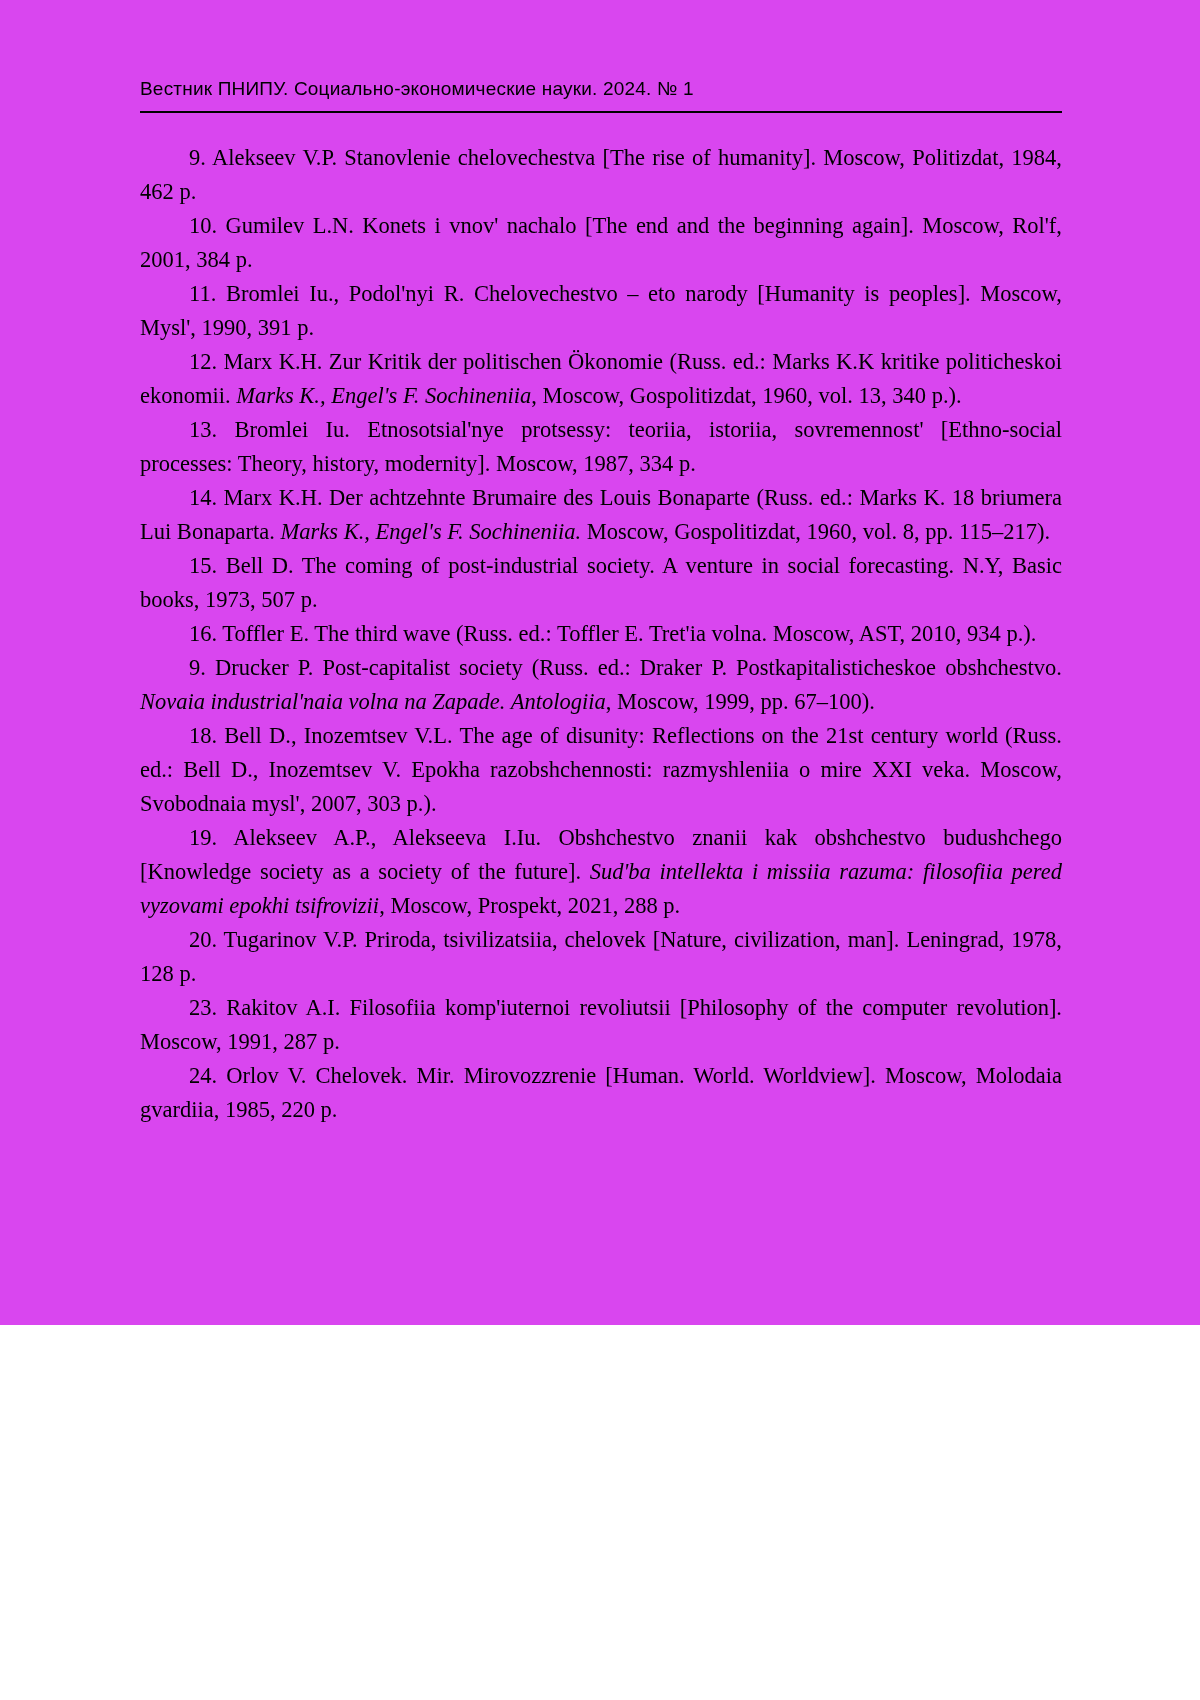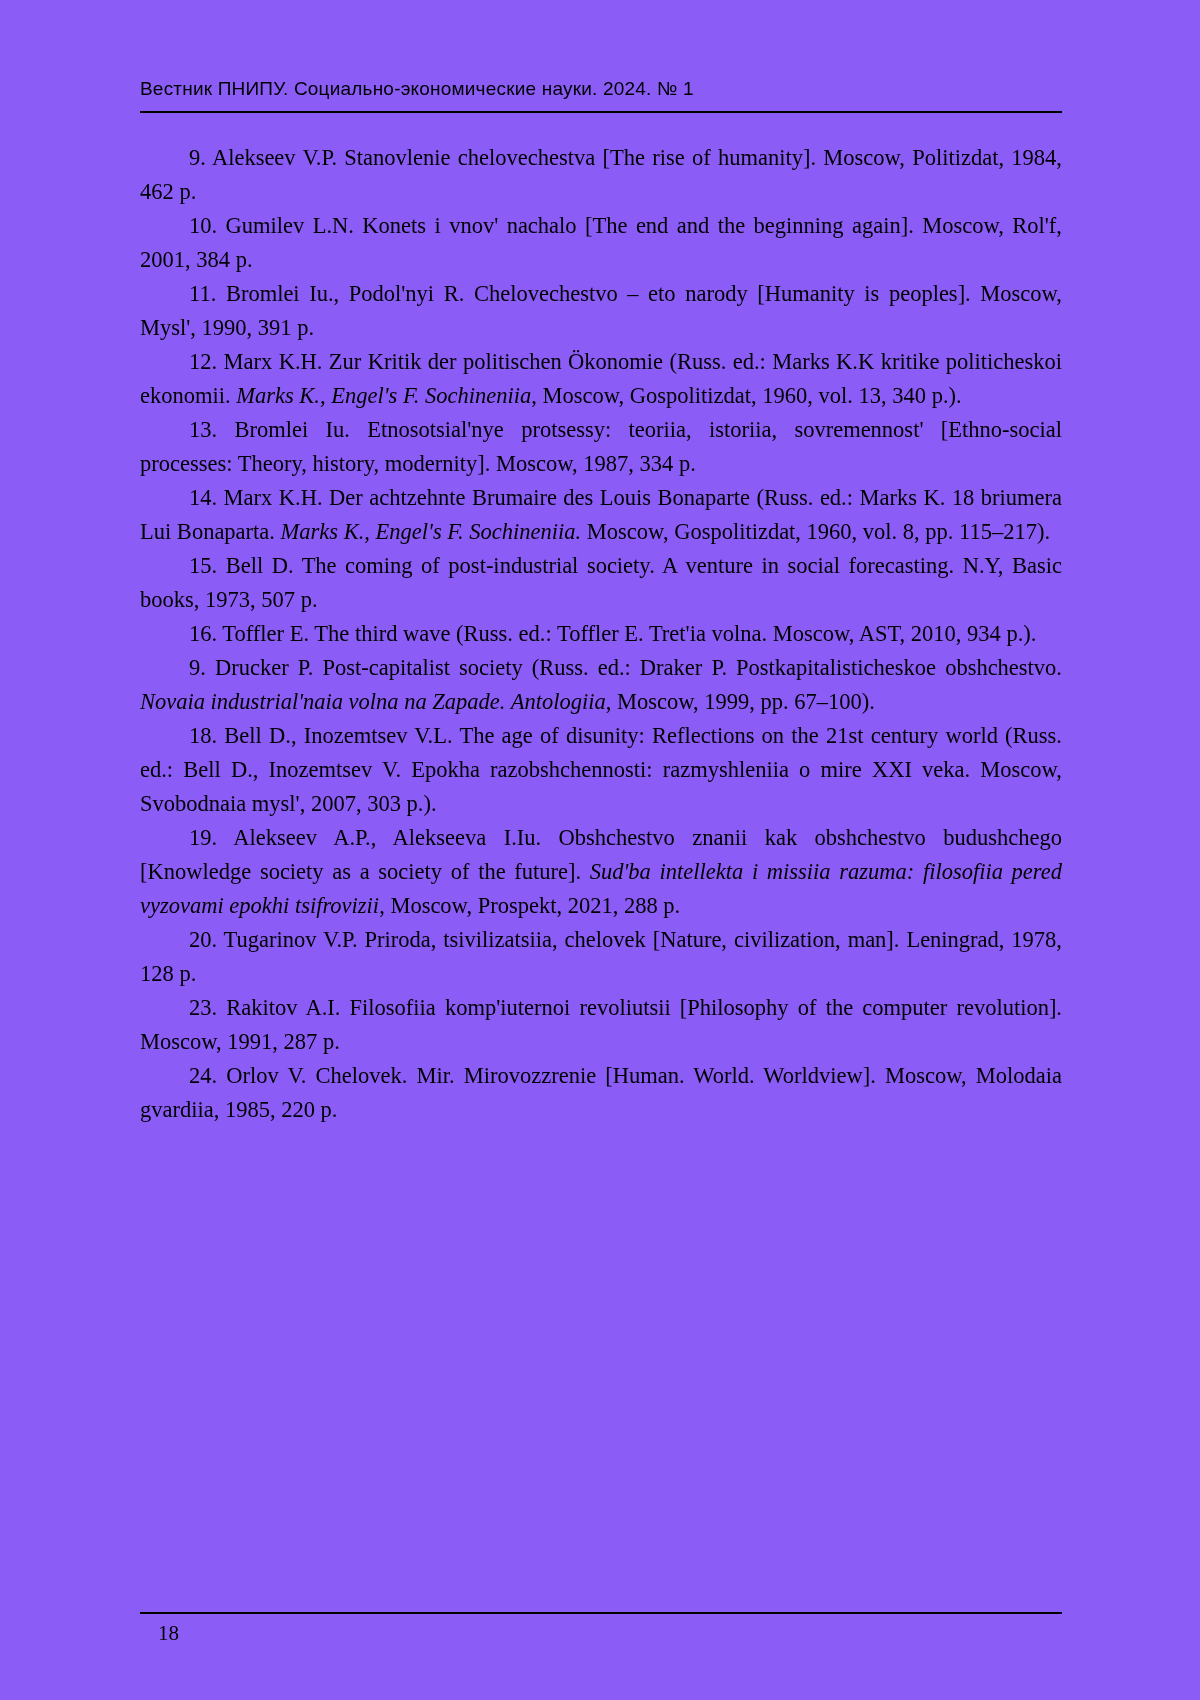--- a/index.html
+++ b/index.html
@@ -3,22 +3,22 @@
 <meta charset="utf-8">
 <style>
   html, body {
     margin: 0;
     padding: 0;
     background: #ffffff;
   }
   .page {
     position: relative;
     width: 1200px;
-    height: 1700px;
-    background: #8b5cf6;
+    height: 1325px;
+    background: #d946ef;
     color: #000000;
     font-family: "Liberation Serif", serif;
     overflow: hidden;
   }
   .running-header {
     position: absolute;
     left: 140px;
     right: 138px;
     top: 78px;
     font-family: "Liberation Sans", sans-serif;

